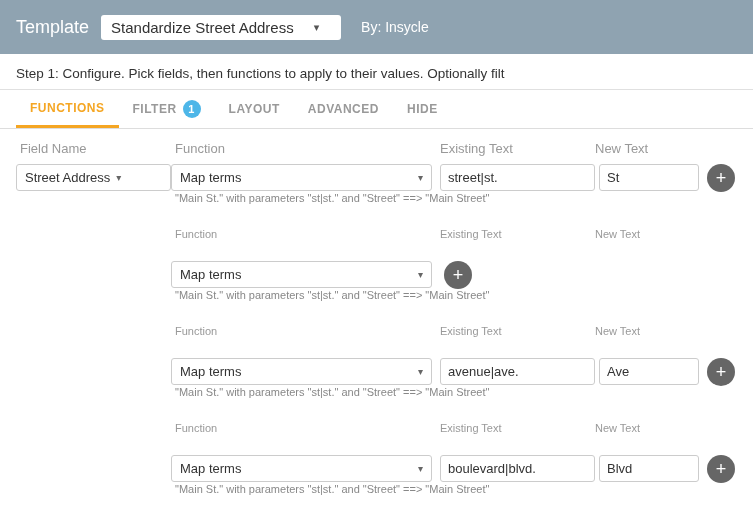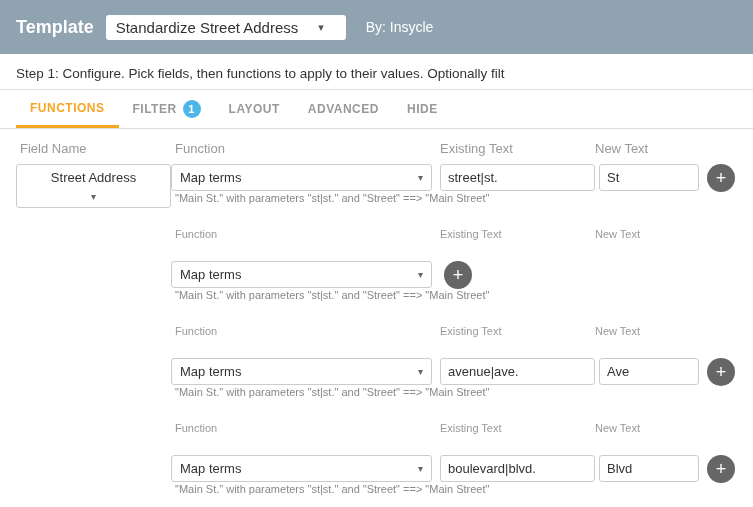--- a/index.html
+++ b/index.html
@@ -10,21 +10,21 @@
       background: #8fa3b1;
       display: flex;
       align-items: center;
       padding: 0 16px;
       height: 54px;
       gap: 12px;
     }
     .header-template {
       color: #fff;
       font-size: 18px;
-      font-weight: bold;
+      font-weight: normal;
     }
     .header-title-container {
       display: flex;
       align-items: center;
       background: #fff;
       border-radius: 3px;
       padding: 4px 10px;
       gap: 20px;
       min-width: 240px;
     }
@@ -108,21 +108,20 @@
       border: 1px solid #ccc;
       border-radius: 3px;
       padding: 5px 8px;
       background: #fff;
       cursor: pointer;
       font-size: 13px;
       font-weight: 500;
       color: #333;
       gap: 6px;
       min-width: 130px;
-      flex-direction: column;
     }
     .field-name-select .dropdown-arrow {
       color: #666;
       font-size: 10px;
     }
     .function-select {
       display: flex;
       align-items: center;
       border: 1px solid #ccc;
       border-radius: 3px;

